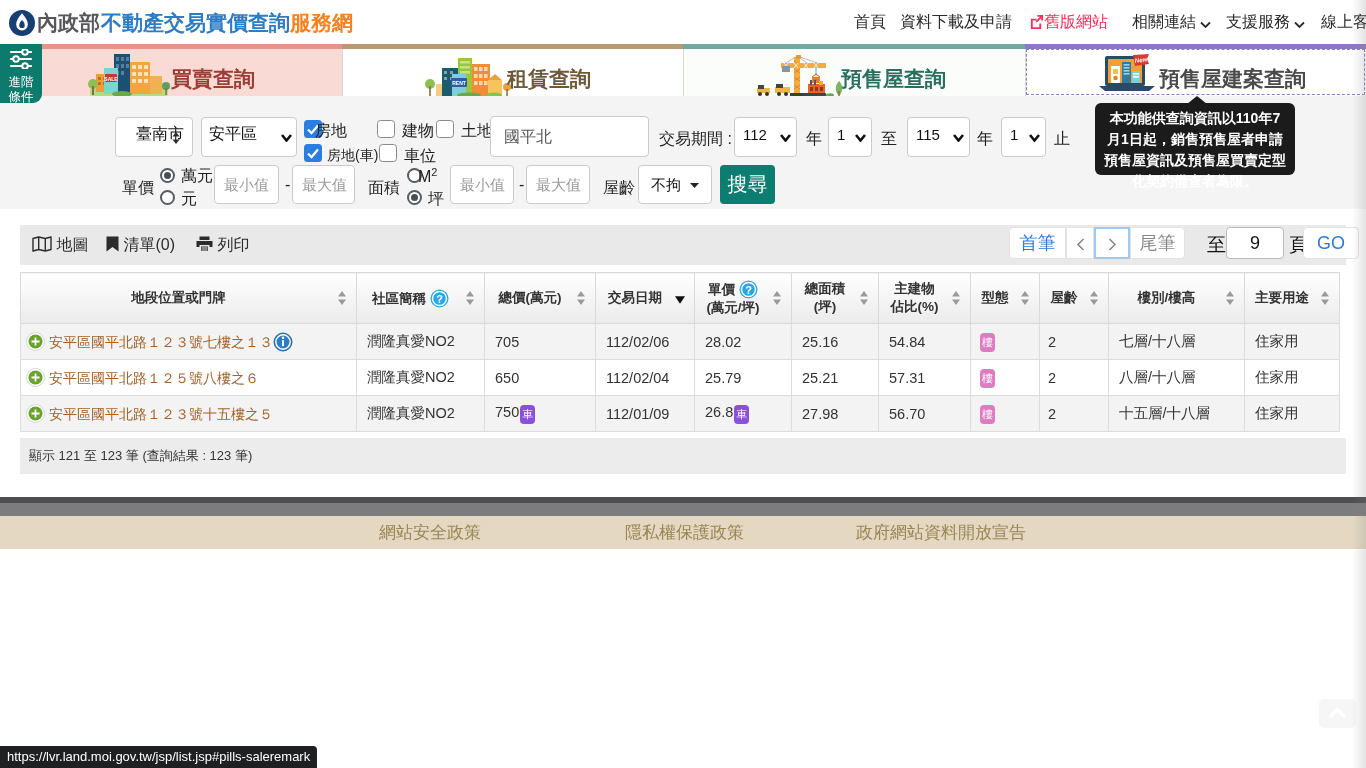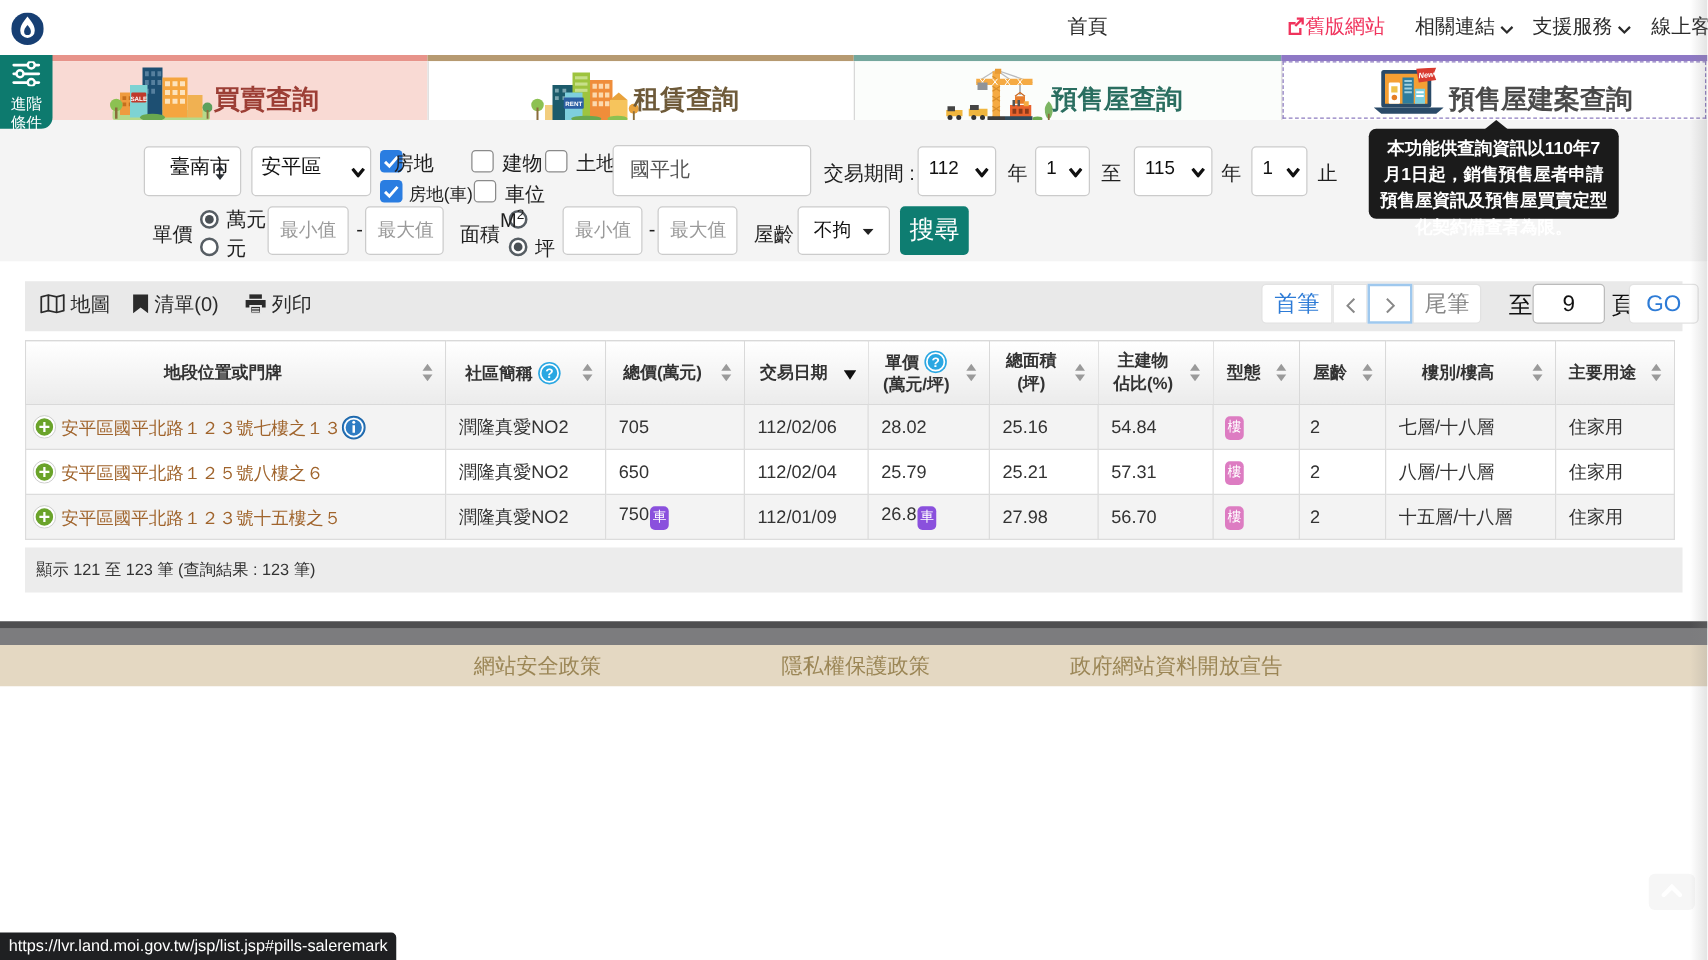--- a/index.html
+++ b/index.html
@@ -75,22 +75,24 @@
 </head>
 <body>
 <div id="page">
 
   <div class="abs" id="hdr"></div>
   <div class="abs" id="logo"><svg width="26" height="26" viewBox="0 0 26 26">
         <circle cx="13" cy="13" r="13" fill="#173f73"></circle>
         <path d="M13 3.2 C9 8 7.2 11 7.2 14.6 A5.8 5.8 0 0 0 18.8 14.6 C18.8 11 17 8 13 3.2 Z" fill="#fff"></path>
         <path d="M13 10 C11 12.2 10.3 13.6 10.3 15.4 A2.7 2.7 0 0 0 15.7 15.4 C15.7 13.6 15 12.2 13 10 Z" fill="#173f73"></path>
       </svg></div>
+  <div class="abs" id="brand"><span class="moi">內政部</span><span class="blue">不動產交易實價查詢</span><span class="org">服務網</span></div>
   <div class="abs" id="nav">
       <span class="it" style="left:816px;">首頁</span>
+      <span class="it" style="left:862px;">資料下載及申請</span>
       <span class="it old" style="left:991px;"><svg width="15" height="15" viewBox="0 0 16 16" style="vertical-align:-2px;">
           <path d="M2 5h6v2H4v7h7v-4h2v6H2z" fill="#f0335c"></path>
           <path d="M9 1h6v6h-2V4.4L8.4 9 7 7.6 11.6 3H9z" fill="#f0335c"></path>
         </svg>舊版網站</span>
       <span class="it" style="left:1094px;">相關連結 <svg width="11" height="8" viewBox="0 0 11 8">
           <path d="M1 1.5 L5.5 6 L10 1.5" stroke="#2b2b2b" stroke-width="1.8" fill="none"></path>
         </svg></span>
       <span class="it" style="left:1188px;">支援服務 <svg width="11" height="8" viewBox="0 0 11 8">
           <path d="M1 1.5 L5.5 6 L10 1.5" stroke="#2b2b2b" stroke-width="1.8" fill="none"></path>
         </svg></span>
@@ -297,21 +299,21 @@
   <div class="lab" style="left:122px;top:178px;">單價</div>
   <div class="rad on" style="left:160px;top:168px;"></div>
   <div class="lab" style="left:181px;top:166px;">萬元</div>
   <div class="rad" style="left:160px;top:190px;"></div>
   <div class="lab" style="left:181px;top:189px;">元</div>
   <div class="inp ph" style="left:214px;top:165px;width:65px;height:39px;line-height:37px;padding-left:9px;font-size:15px;">最小值</div>
   <div class="lab" style="left:285px;top:176px;">-</div>
   <div class="inp ph" style="left:292px;top:165px;width:63px;height:39px;line-height:37px;padding-left:9px;font-size:15px;">最大值</div>
   <div class="lab" style="left:368px;top:178px;text-align:right;">面積</div>
   <div class="rad" style="left:407px;top:168px;"></div>
-  <div class="lab" style="left:400px;top:166px;">M<sup style="font-size:11px;">2</sup></div>
+  <div class="lab" style="left:418px;top:166px;">M<sup style="font-size:11px;">2</sup></div>
   <div class="rad on" style="left:407px;top:190px;"></div>
   <div class="lab" style="left:428px;top:189px;">坪</div>
   <div class="inp ph" style="left:450px;top:165px;width:64px;height:39px;line-height:37px;padding-left:9px;font-size:15px;">最小值</div>
   <div class="lab" style="left:519px;top:176px;">-</div>
   <div class="inp ph" style="left:526px;top:165px;width:64px;height:39px;line-height:37px;padding-left:9px;font-size:15px;">最大值</div>
   <div class="lab" style="left:603px;top:178px;">屋齡</div>
   <div class="sel" style="left:638px;top:165px;width:74px;height:39px;line-height:37px;padding-left:12px;font-size:15px;">不拘<svg style="position:absolute;right:12px;top:17px;" width="9" height="5" viewBox="0 0 9 5">
         <path d="M0 0 h9 l-4.5 5 z" fill="#222"></path>
       </svg></div>
   <div class="abs" style="left:720px;top:165px;width:55px;height:39px;background:#0e7d71;border-radius:4px;color:#fff;font-size:20px;text-align:center;line-height:39px;">搜尋</div>

